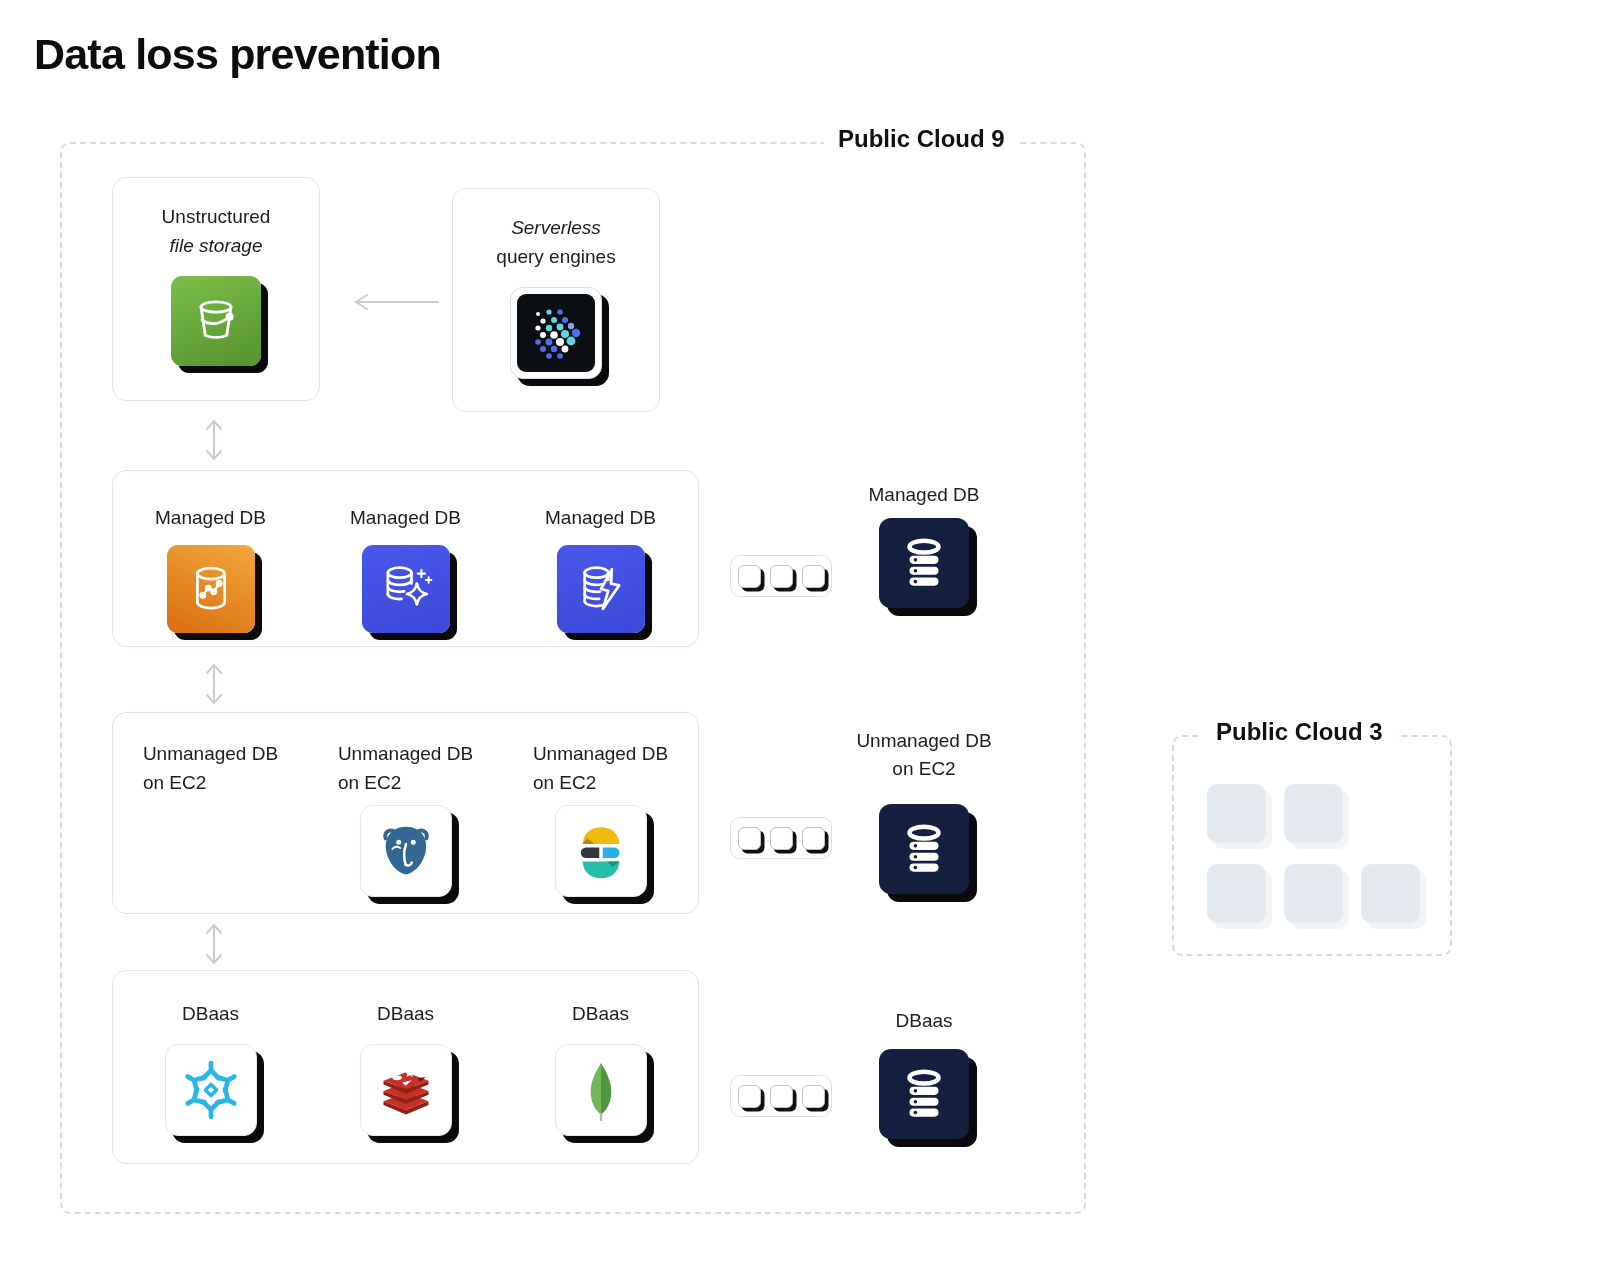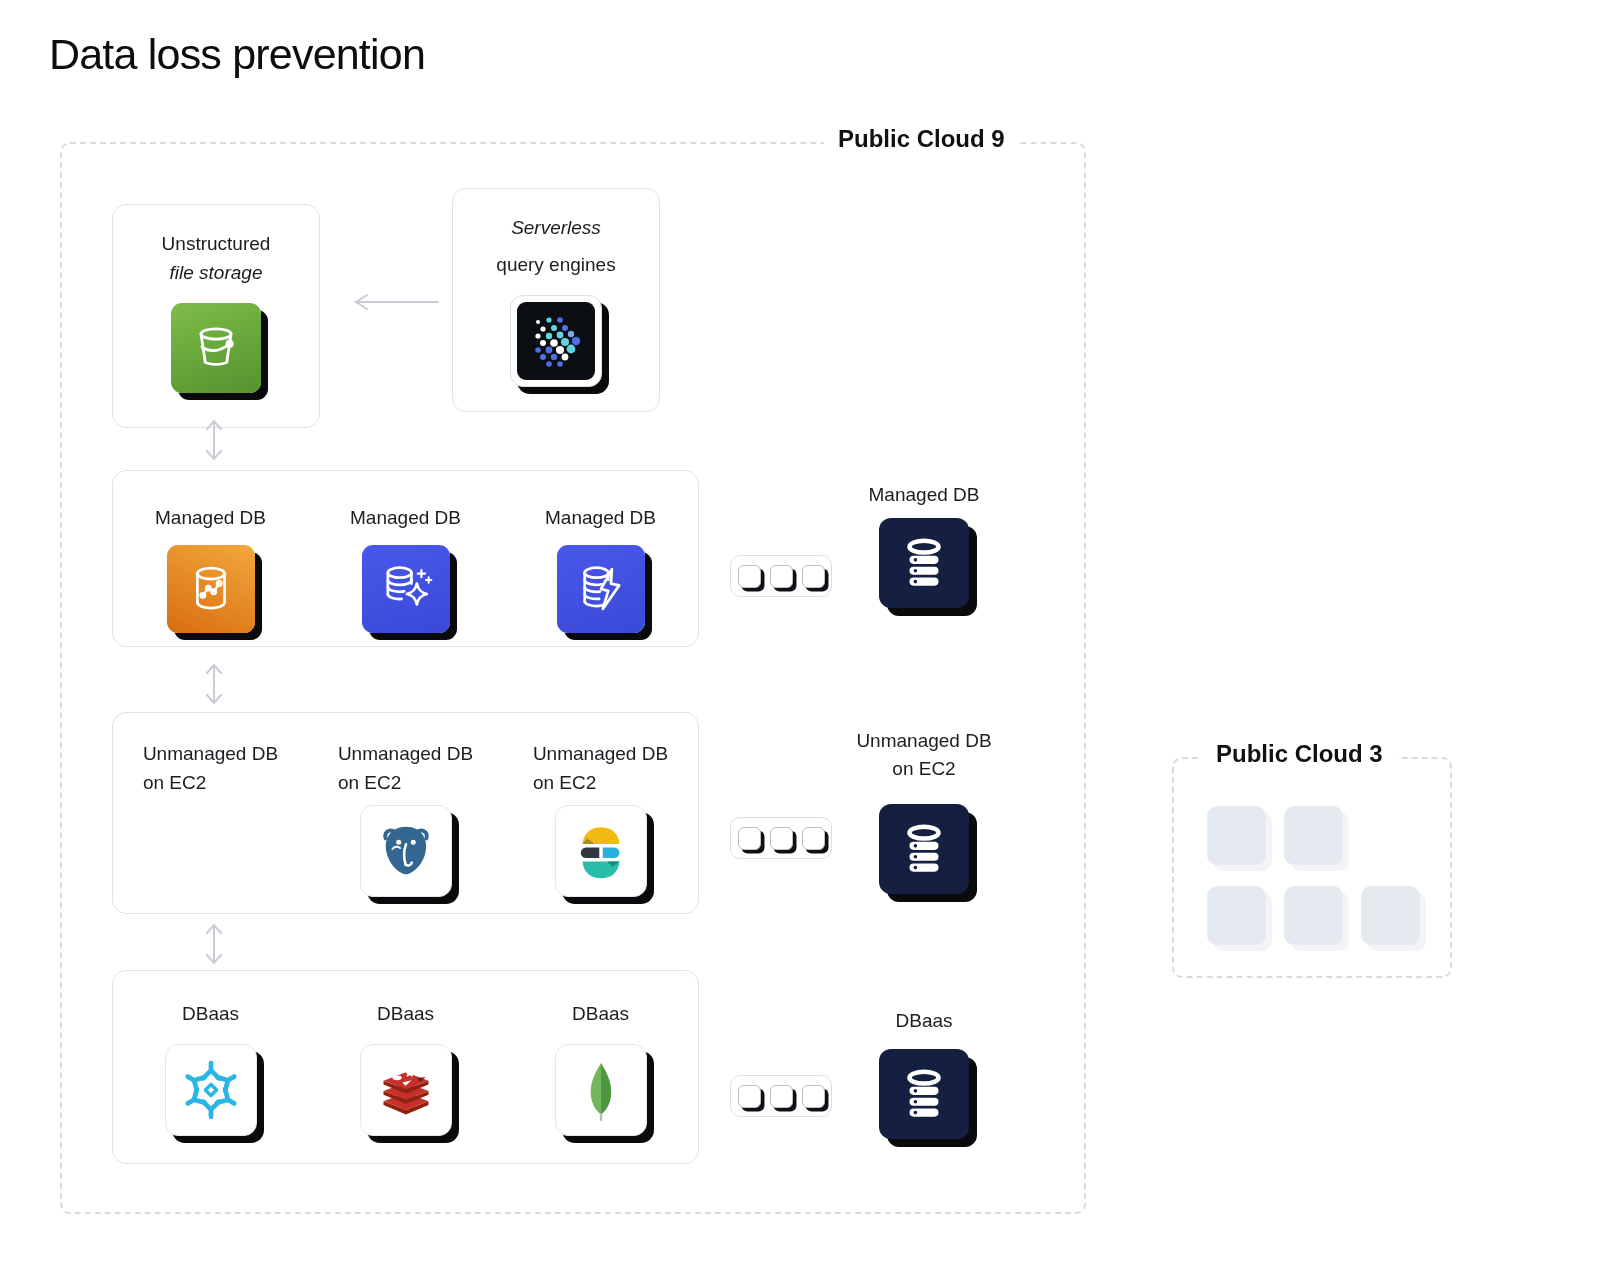--- a/index.html
+++ b/index.html
@@ -1,19 +1,19 @@
 <!DOCTYPE html>
 <html><head>
 <meta charset="utf-8">
 <style>
   html,body{margin:0;padding:0;background:#fff;}
   .canvas{position:relative;width:1600px;height:1280px;background:#fff;overflow:hidden;
           font-family:"Liberation Sans",sans-serif;color:#16181d;}
   .abs{position:absolute;}
-  .page-title{left:34px;top:30px;font-size:43px;font-weight:400;letter-spacing:-0.8px;color:#0c0d0f;margin-left:15px;}
+  .page-title{left:34px;top:30px;font-size:43px;font-weight:700;letter-spacing:-0.8px;color:#0c0d0f;}
   .cloud{border:2px dashed #d6dae2;border-radius:10px;background:#fff;}
   .cloud-label{position:absolute;top:-19px;background:#fff;padding:0 14px;font-size:24px;
                font-weight:700;white-space:nowrap;color:#101114;}
   .card{position:absolute;background:#fff;border:1.5px solid #e0e4ea;border-radius:14px;text-align:center;}
   .lbl{font-size:19px;line-height:29px;color:#1b1d22;}
   .card .lbl{margin-top:24px;}
   .row-box{position:absolute;background:#fff;border:1.5px solid #e0e4ea;border-radius:14px;
            display:flex;justify-content:center;}
   .item{width:195px;display:flex;flex-direction:column;align-items:center;}
   .tile{display:flex;align-items:center;justify-content:center;border-radius:11px;
@@ -38,41 +38,41 @@
 </head>
 <body>
 
 <div class="canvas">
 
   <div class="abs page-title">Data loss prevention</div>
 
   <div class="abs cloud" style="left:60px;top:142px;width:1022px;height:1068px;">
     <div class="cloud-label" style="left:762px;">Public Cloud 9</div>
 
-    <div class="card" style="left:50px;top:60px;width:206px;height:222px;">
+    <div class="card" style="left:50px;top:33px;width:206px;height:222px;">
       <div class="lbl">
         <span style="display:block;">Unstructured</span>
         <span style="display:block;font-style:italic;">file storage</span>
       </div>
       <div class="tile tile-green">
         <svg width="60" height="60" viewBox="0 0 64 64" fill="none" stroke="#fff" stroke-width="3" stroke-linecap="round">
           <ellipse cx="32" cy="17" rx="16" ry="5.5"></ellipse>
           <path d="M16 17 L20.5 47"></path>
             <path d="M48 17 L43.5 47"></path>
           <path d="M20.5 47 A13 4.5 0 0 0 43.5 47"></path>
           <path d="M17 31 C27 38 38 34 46.5 27.5"></path>
           <circle cx="46.5" cy="27.5" r="2.8"></circle>
         </svg>
       </div>
     </div>
 
     <div class="card" style="left:390px;top:44px;width:206px;height:222px;">
       <div class="lbl">
         <span style="display:block;font-style:italic;">Serverless</span>
-        <span style="display:block;margin-top:8px;">query engines</span>
+        <span style="display:block;">query engines</span>
       </div>
       <div class="tile tile-frame">
         <div class="black-inner">
           <svg width="64" height="64" viewBox="0 0 64 64">
             <circle cx="14" cy="13" r="2" fill="#fff"></circle>
               <circle cx="25" cy="11" r="2.6" fill="#5fd4e3"></circle>
               <circle cx="36" cy="11" r="2.8" fill="#4e6fe6"></circle>
             <circle cx="19" cy="20" r="2.6" fill="#fff"></circle>
               <circle cx="30" cy="19" r="3" fill="#5fd4e3"></circle>
               <circle cx="41" cy="19" r="3" fill="#4e6fe6"></circle>
@@ -317,21 +317,21 @@
         <rect x="16" y="36" width="32" height="9" rx="4.5" fill="#fff"></rect>
         <rect x="16" y="48" width="32" height="9" rx="4.5" fill="#fff"></rect>
         <circle cx="22.5" cy="28.5" r="2" fill="#152040"></circle>
         <circle cx="22.5" cy="40.5" r="2" fill="#152040"></circle>
         <circle cx="22.5" cy="52.5" r="2" fill="#152040"></circle>
       </svg>
     </div>
   </div>
 
 
-  <div class="abs cloud" style="left:1172px;top:757px;width:276px;height:217px;">
+  <div class="abs cloud" style="left:1172px;top:735px;width:276px;height:217px;">
     <div class="cloud-label" style="left:28px;">Public Cloud 3</div>
     <div class="ph-sq" style="left:33px;top:47px;"></div>
     <div class="ph-sq" style="left:110px;top:47px;"></div>
     <div class="ph-sq" style="left:33px;top:127px;"></div>
     <div class="ph-sq" style="left:110px;top:127px;"></div>
     <div class="ph-sq" style="left:187px;top:127px;"></div>
   </div>
 
 </div>
 

